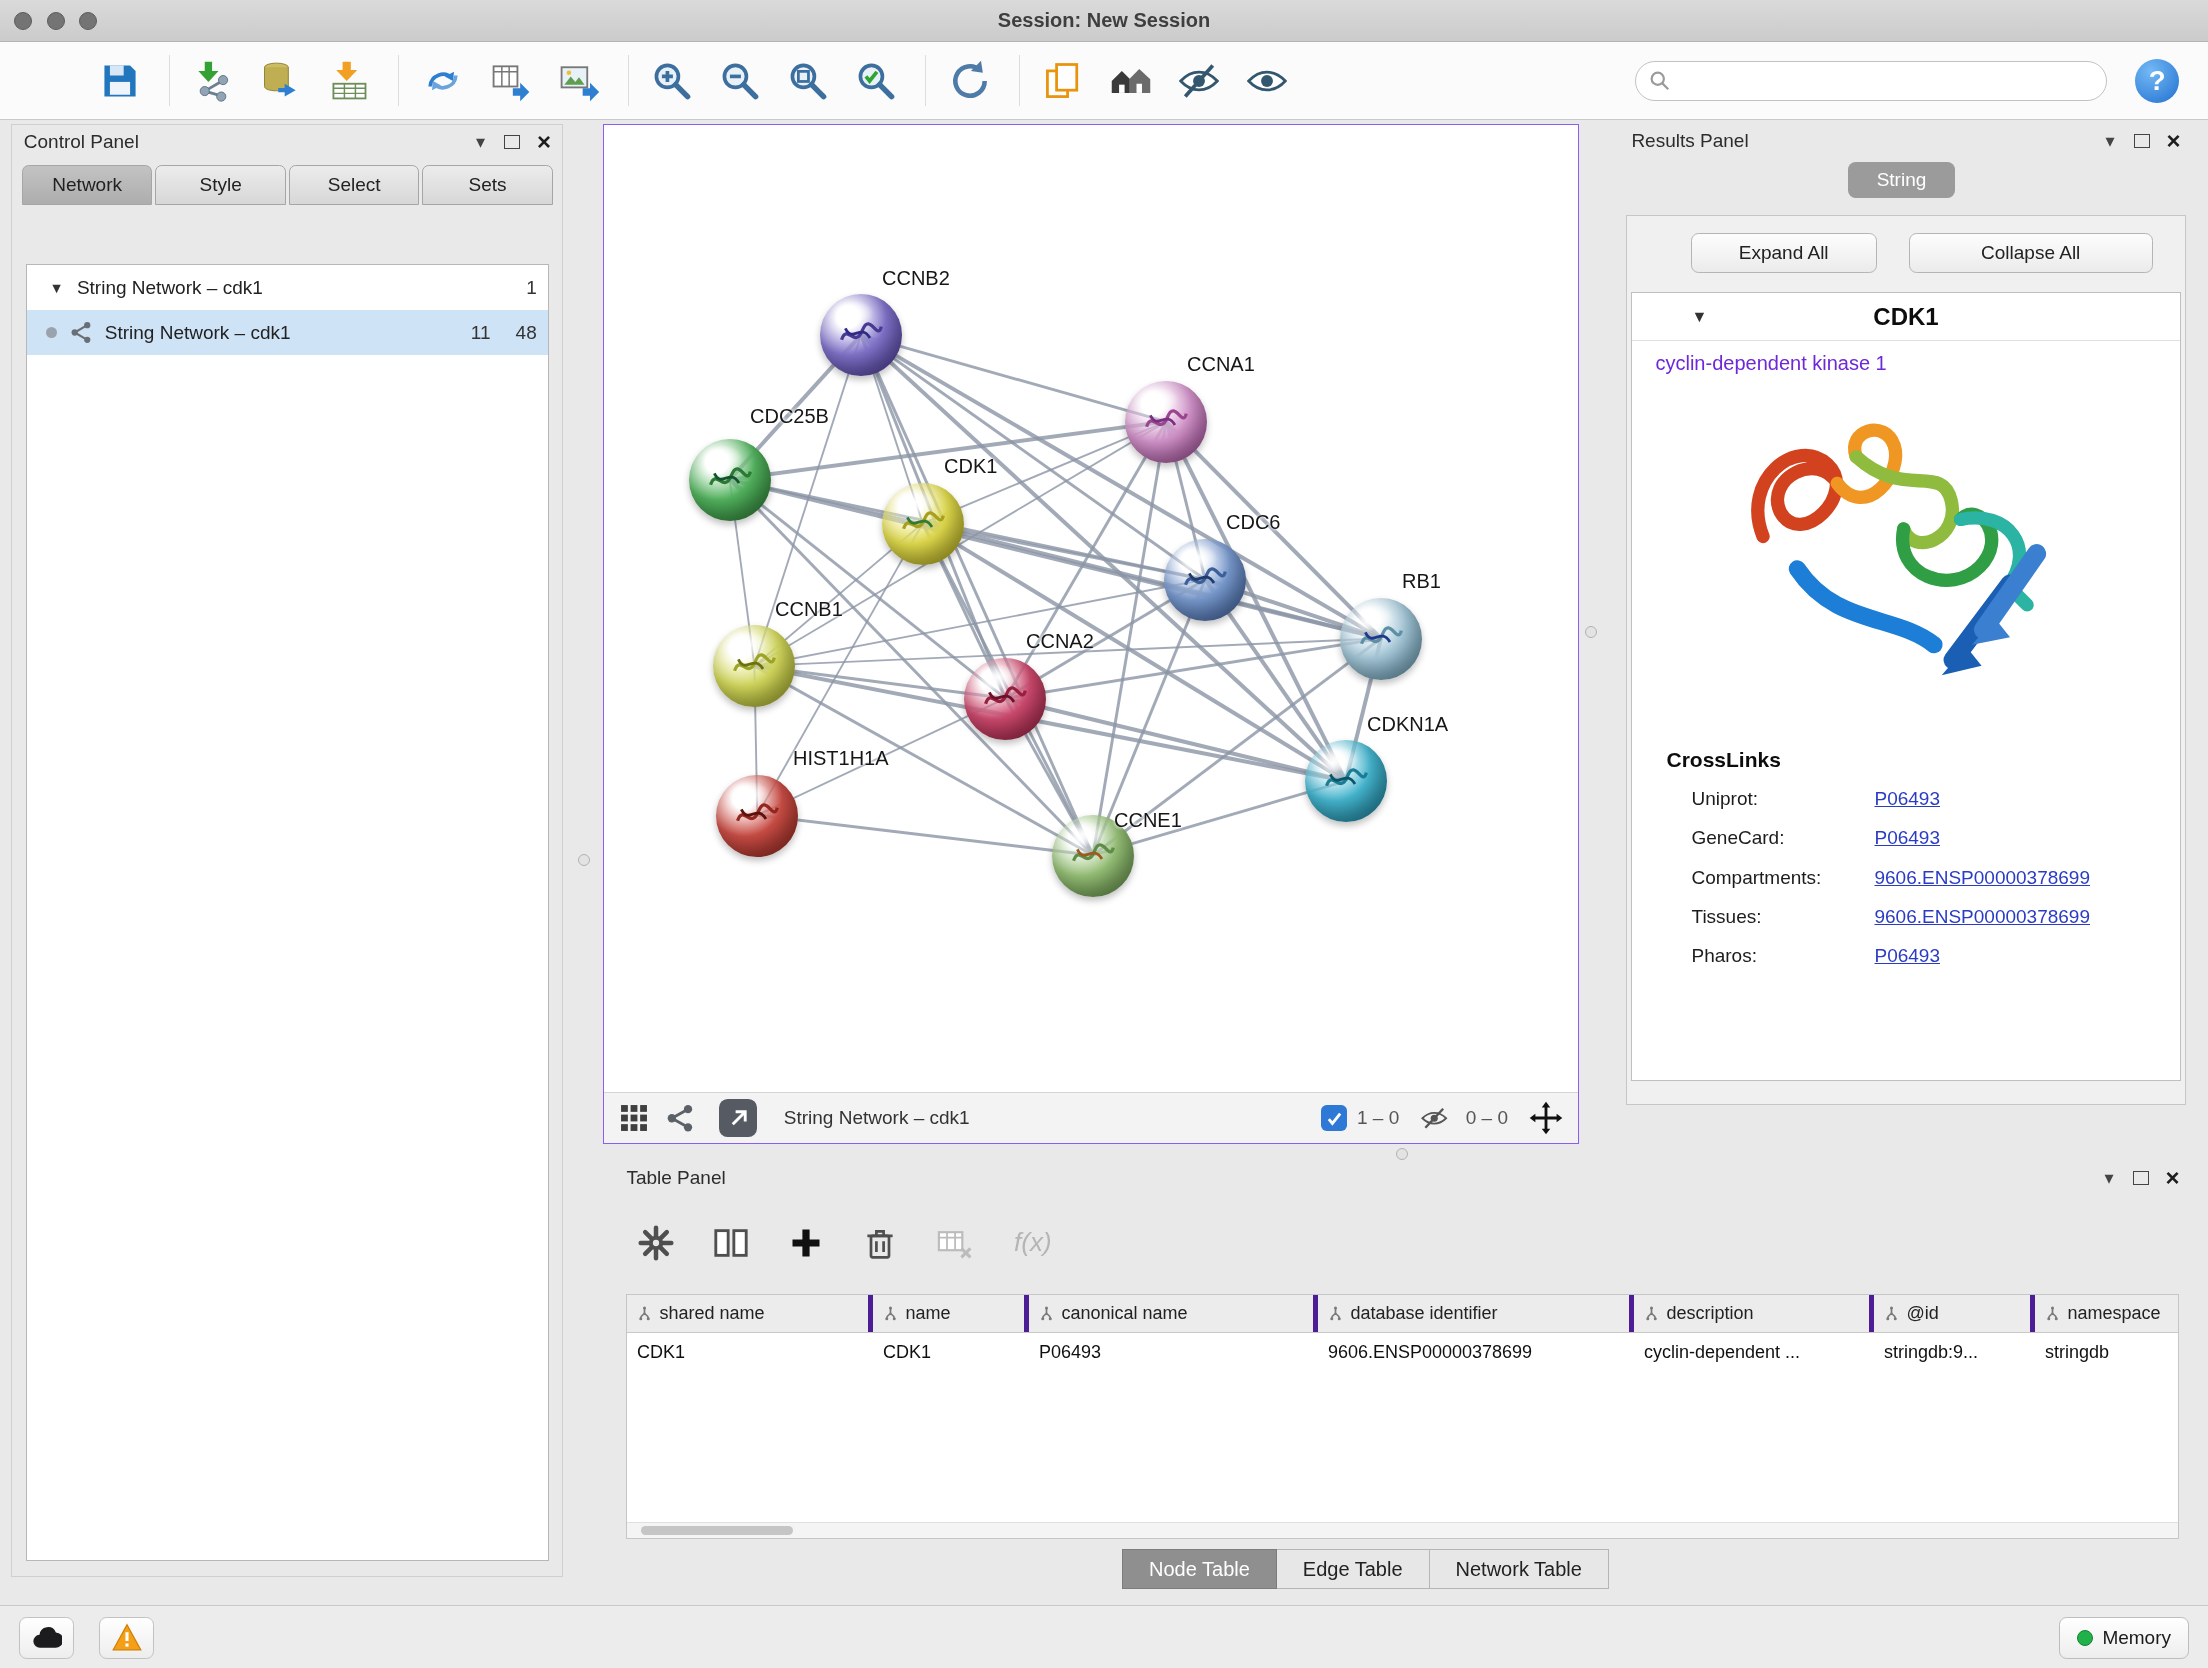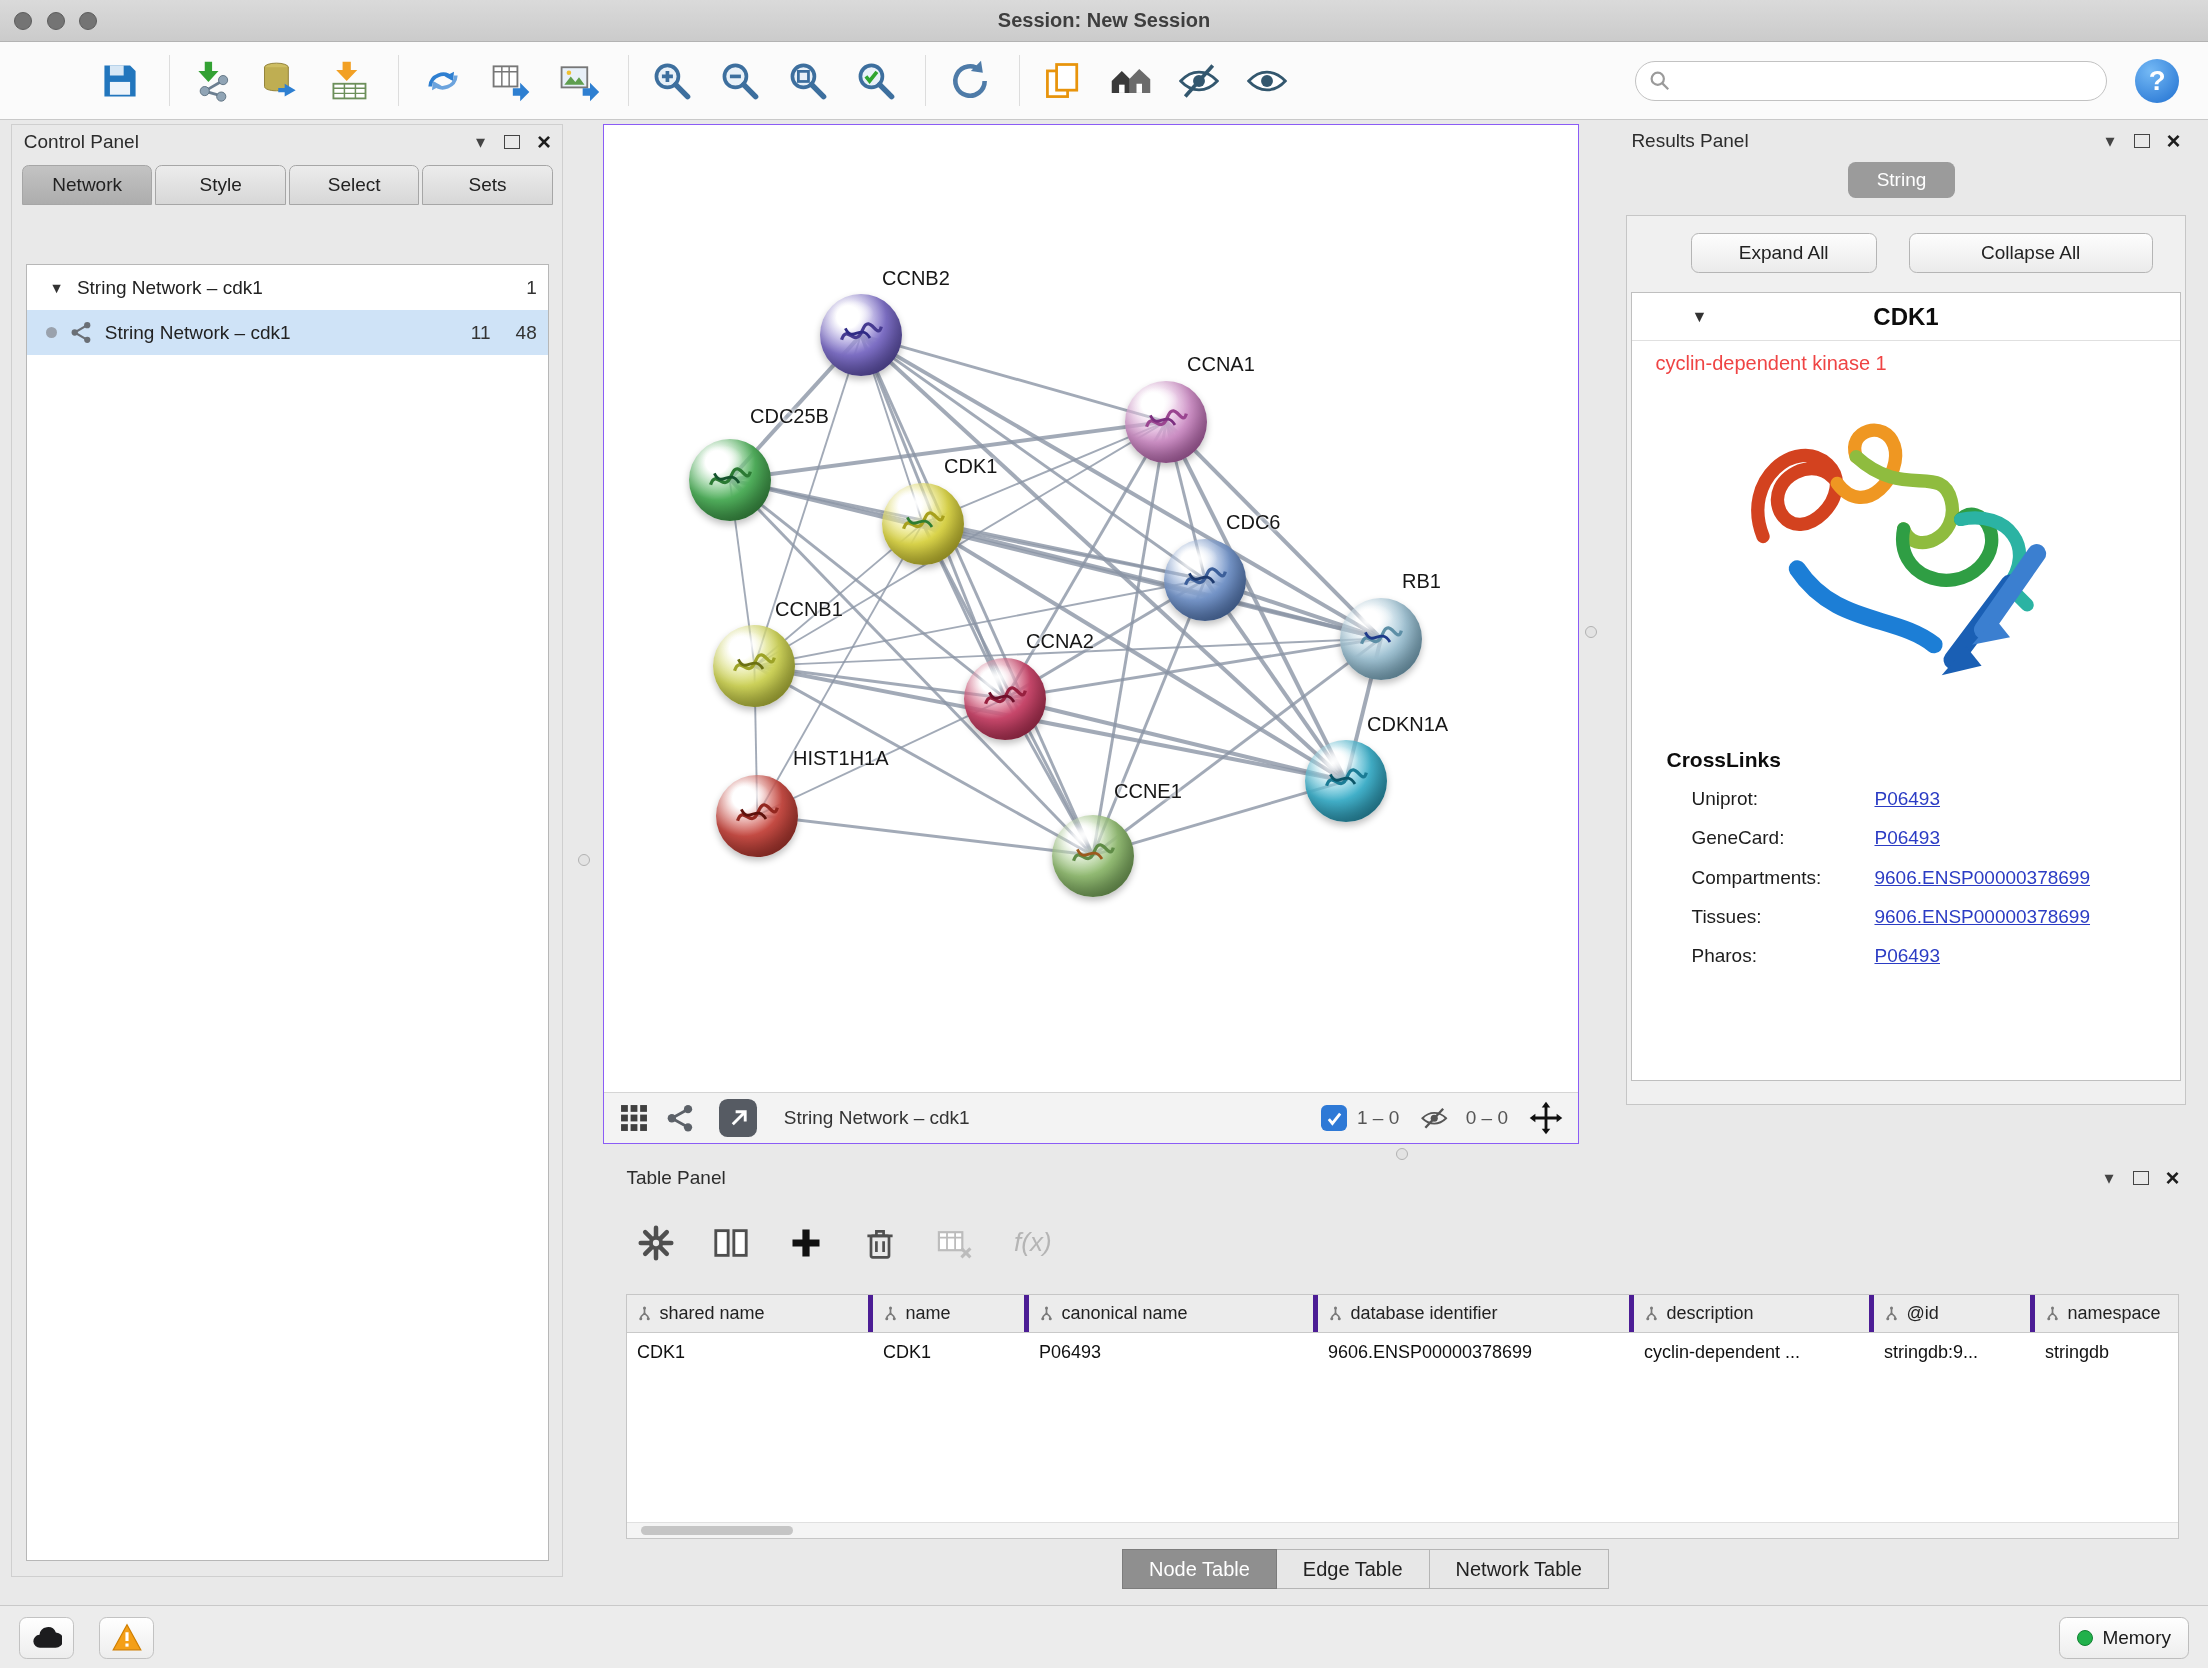--- a/index.html
+++ b/index.html
@@ -78,21 +78,21 @@
     color:#fff; display:flex; align-items:center; justify-content:center; font-size:19px; }
   .resbox { position:absolute; left:5.7px; right:5.7px; top:91px; bottom:7.6px; background:#f0f0f0; border:1px solid #c6c6c6; }
   .btn { background:linear-gradient(#fdfdfd,#ebebeb); border:1px solid #b5b5b5; border-radius:7.6px; font-size:19px;
     color:#222; display:flex; align-items:center; justify-content:center; font-family:inherit; }
   .expand { position:absolute; left:64px; top:17px; width:186px; height:40px; }
   .collapse { position:absolute; left:282px; top:17px; width:244px; height:40px; }
   .entry { position:absolute; left:4.8px; right:4.8px; top:76px; bottom:23px; background:#fff; border:1px solid #bfbfbf; overflow:hidden; }
   .entryhead { height:48px; border-bottom:1px solid #e0e0e0; display:flex; align-items:center; justify-content:center;
     font-size:24px; font-weight:bold; color:#0d0d0d; position:relative; }
   .entryhead .tri { position:absolute; left:59px; font-size:16px; font-weight:normal; color:#333; }
-  .rdesc { font-size:20px; color:#ef4444; padding:11.4px 9.5px 3.8px 23px; }
+  .rdesc { font-size:20px; color:#6d28d9; padding:11.4px 9.5px 3.8px 23px; }
   .protein { display:block; margin:15px auto 3.8px; }
   .xheading { font-size:21px; font-weight:bold; color:#0d0d0d; padding:27px 0 7.6px 34px; }
   .xrow { display:flex; font-size:19px; padding:8.6px 0 8.6px 59px; }
   .xlabel { width:183px; color:#1c1c1c; flex:none; }
   .xlink { color:#2b3cc4; text-decoration:underline; white-space:nowrap; }
 
   
   .tablep { left:615px; top:1161px; width:1576px; height:437px; }
   .tptoolbar { position:absolute; left:23px; top:48px; height:67px; display:flex; align-items:center; gap:38px; }
   .tpi { display:flex; align-items:center; }
@@ -438,21 +438,21 @@
     <path d="M12 14C20 30 28 8 38 24" stroke="#5e110b" stroke-width="3" fill="none"></path>
           </svg>
         </div>
         <div class="nlabel" style="left: 189px; top: 622px;">HIST1H1A</div>
         <div class="ball" style="left: 448px; top: 690px; width: 82px; height: 82px; background: radial-gradient(circle at 34% 28%, rgb(255, 255, 255) 0%, rgba(255, 255, 255, 0.35) 14%, rgb(152, 194, 120) 48%, rgb(95, 140, 70) 95%);">
           <svg width="53" height="42" viewBox="0 0 56 44">
     <path d="M8 26C14 8 22 36 30 16S46 28 50 12" stroke="#5f8c46" stroke-width="3.5" fill="none"></path>
     <path d="M12 14C20 30 28 8 38 24" stroke="#9c5a1e" stroke-width="3" fill="none"></path>
           </svg>
         </div>
-        <div class="nlabel" style="left: 510px; top: 655px; text-align: right;">CCNE1</div>
+        <div class="nlabel" style="left: 510px; top: 684px; text-align: right;">CCNE1</div>
       </div>
   </div>
   <div class="netfooter">
     <span class="fic">
       <svg width="30" height="30" viewBox="0 0 44 44">
         <g fill="#3f3f3f">
             <rect x="3" y="3" width="10" height="10"></rect>
             <rect x="17" y="3" width="10" height="10"></rect>
             <rect x="31" y="3" width="10" height="10"></rect>
         <rect x="3" y="17" width="10" height="10"></rect>

